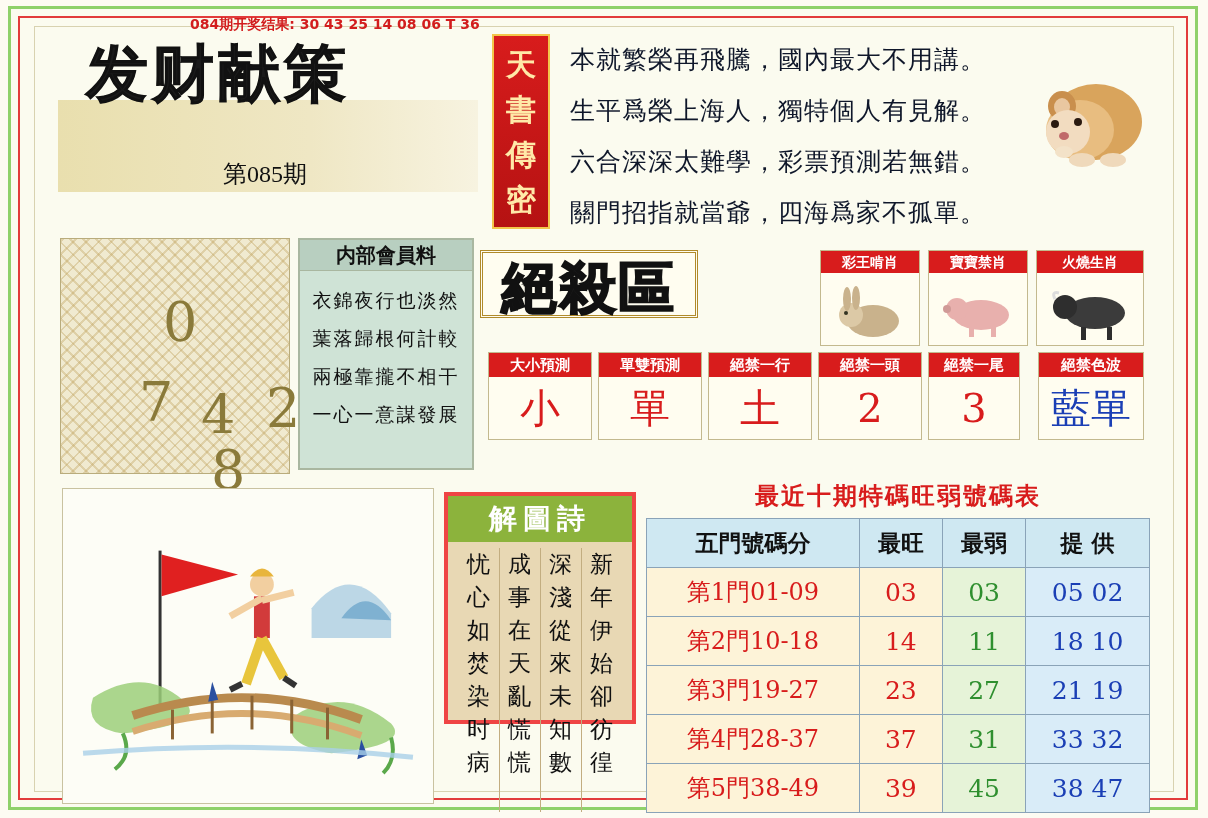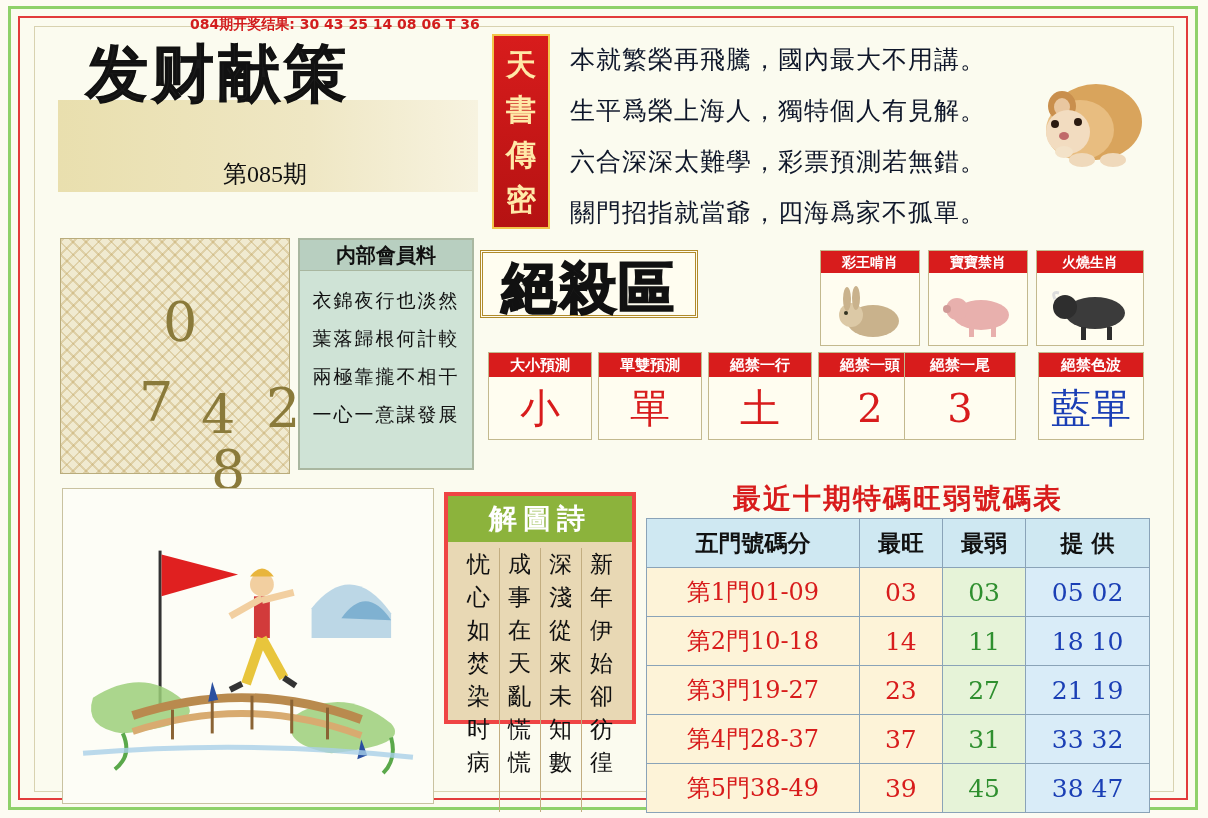--- a/index.html
+++ b/index.html
@@ -194,21 +194,21 @@
     width:40px;text-align:center;
     font-family:"DejaVu Serif","Liberation Serif",serif;
     font-size:23px;color:#111;line-height:33px;
     border-left:1px solid #c2ad80;
   }
   .jcol:last-child{border-left:none;}
   
   .tbl-title{
     position:absolute;left:648px;top:480px;width:500px;height:34px;
     font-family:"DejaVu Serif","Liberation Serif",serif;
-    font-size:28px;font-weight:bold;color:#d81c1c;
+    font-size:24px;font-weight:bold;color:#d81c1c;
     text-align:center;letter-spacing:2px;
   }
   table.stats{
     position:absolute;left:646px;top:518px;width:504px;
     border-collapse:collapse;
     font-family:"DejaVu Serif","Liberation Serif",serif;
   }
   table.stats th,table.stats td{
     border:1px solid #8aa3b8;height:46px;text-align:center;
     font-size:25px;
@@ -330,21 +330,21 @@
       <div class="pv">單</div>
     </div>
     <div class="pcell" style="left:220px;width:104px;">
       <div class="ph">絕禁一行</div>
       <div class="pv">土</div>
     </div>
     <div class="pcell" style="left:330px;width:104px;">
       <div class="ph">絕禁一頭</div>
       <div class="pv">2</div>
     </div>
-    <div class="pcell" style="left:416px;width:112px;">
+    <div class="pcell" style="left:440px;width:92px;">
       <div class="ph">絕禁一尾</div>
       <div class="pv">3</div>
     </div>
     <div class="pcell" style="left:550px;width:106px;">
       <div class="ph">絕禁色波</div>
       <div class="pv pv-blue">藍單</div>
     </div>
   </div>
 
   <div class="picture">

